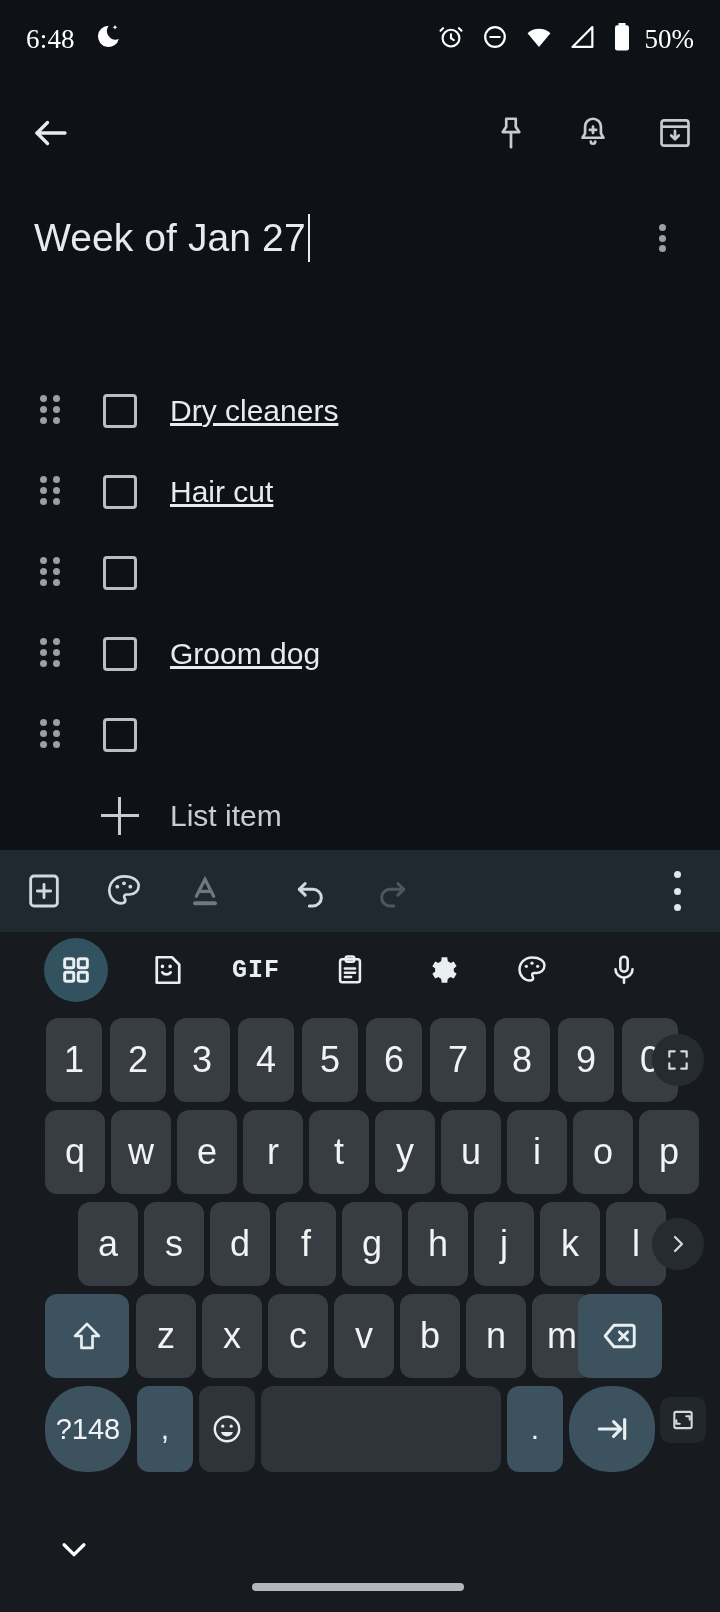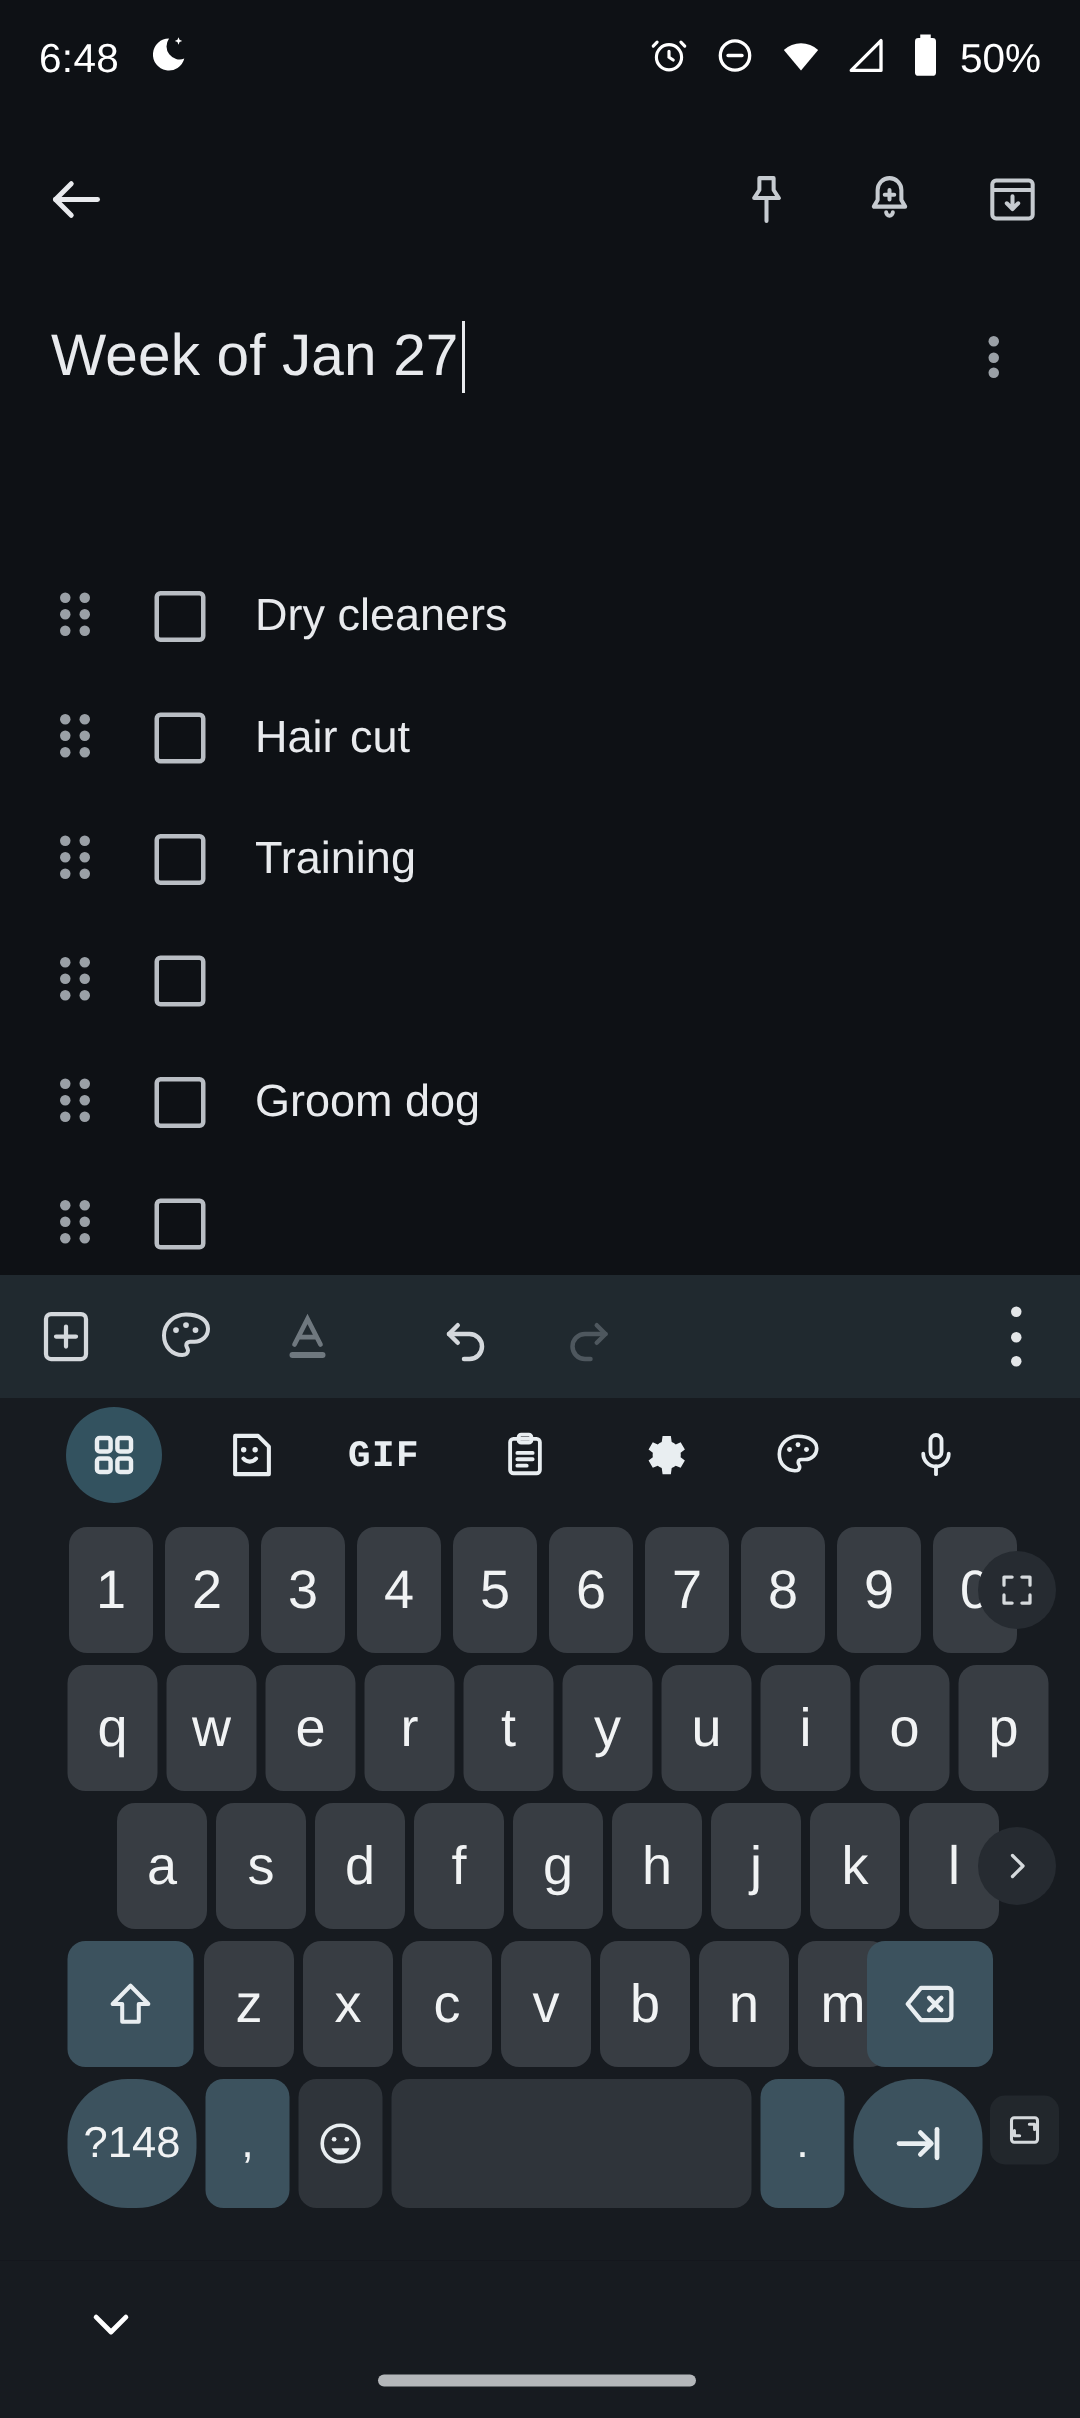--- a/index.html
+++ b/index.html
@@ -16,20 +16,21 @@
   }
 
   
   #status-bar {
     position: absolute; top: 0; left: 0;
     width: 720px; height: 78px;
     display: flex; align-items: center;
     justify-content: space-between;
     padding: 0 26px 0 26px;
     color: #ffffff;
+    font-family: Liberation Serif, serif;
   }
   .status-left { display: flex; align-items: center; gap: 18px; }
   .status-right { display: flex; align-items: center; gap: 16px; }
   #status-clock { font-size: 27px; letter-spacing: .2px; color:#fff; }
   #battery-text { font-size: 27px; color:#fff; margin-left:-2px; }
   .sicon { display: block; }
 
   
   #note-area {
     position: absolute; top: 78px; left: 0;
@@ -110,21 +111,21 @@
   .row-checkbox {
     position: absolute; left: 103px; top: 50%;
     transform: translateY(-50%);
     width: 34px; height: 34px;
     border: 3px solid #b9bec4;
     border-radius: 4px;
   }
   .row-text {
     position: absolute; left: 170px; top: 50%;
     transform: translateY(-50%);
-    font-size: 30px; color: #e8eaed;
+    font-size: 30px; color: #e8eaed; text-decoration: underline;
   }
   #add-item-row {
     position: relative; height: 82px;
     display: flex; align-items: center;
   }
   #add-item-plus {
     position: absolute; left: 101px; top: 50%;
     transform: translateY(-50%);
     width: 38px; height: 38px;
   }
@@ -351,32 +352,20 @@
         <div class="list-row">
           <div class="drag-handle">
             <i></i>
             <i></i>
             <i></i>
             <i></i>
             <i></i>
             <i></i>
           </div>
           <div class="row-checkbox"></div>
-          <div class="row-text">Training</div>
-        </div>
-        <div class="list-row">
-          <div class="drag-handle">
-            <i></i>
-            <i></i>
-            <i></i>
-            <i></i>
-            <i></i>
-            <i></i>
-          </div>
-          <div class="row-checkbox"></div>
         </div>
         <div class="list-row">
           <div class="drag-handle">
             <i></i>
             <i></i>
             <i></i>
             <i></i>
             <i></i>
             <i></i>
           </div>

